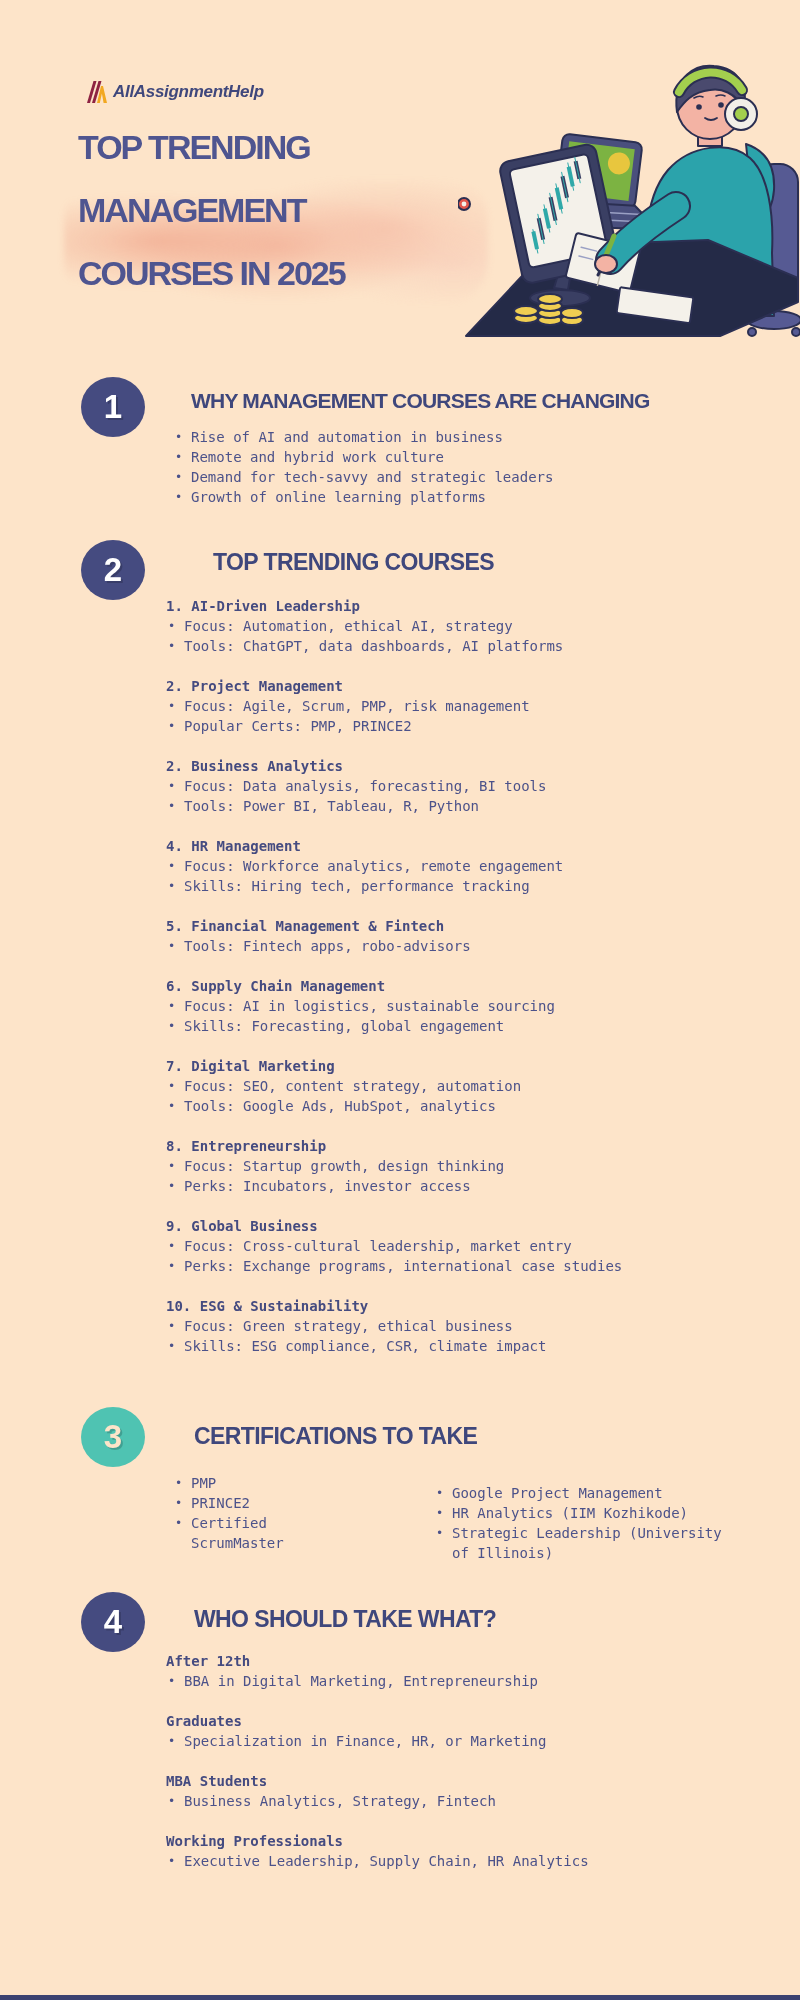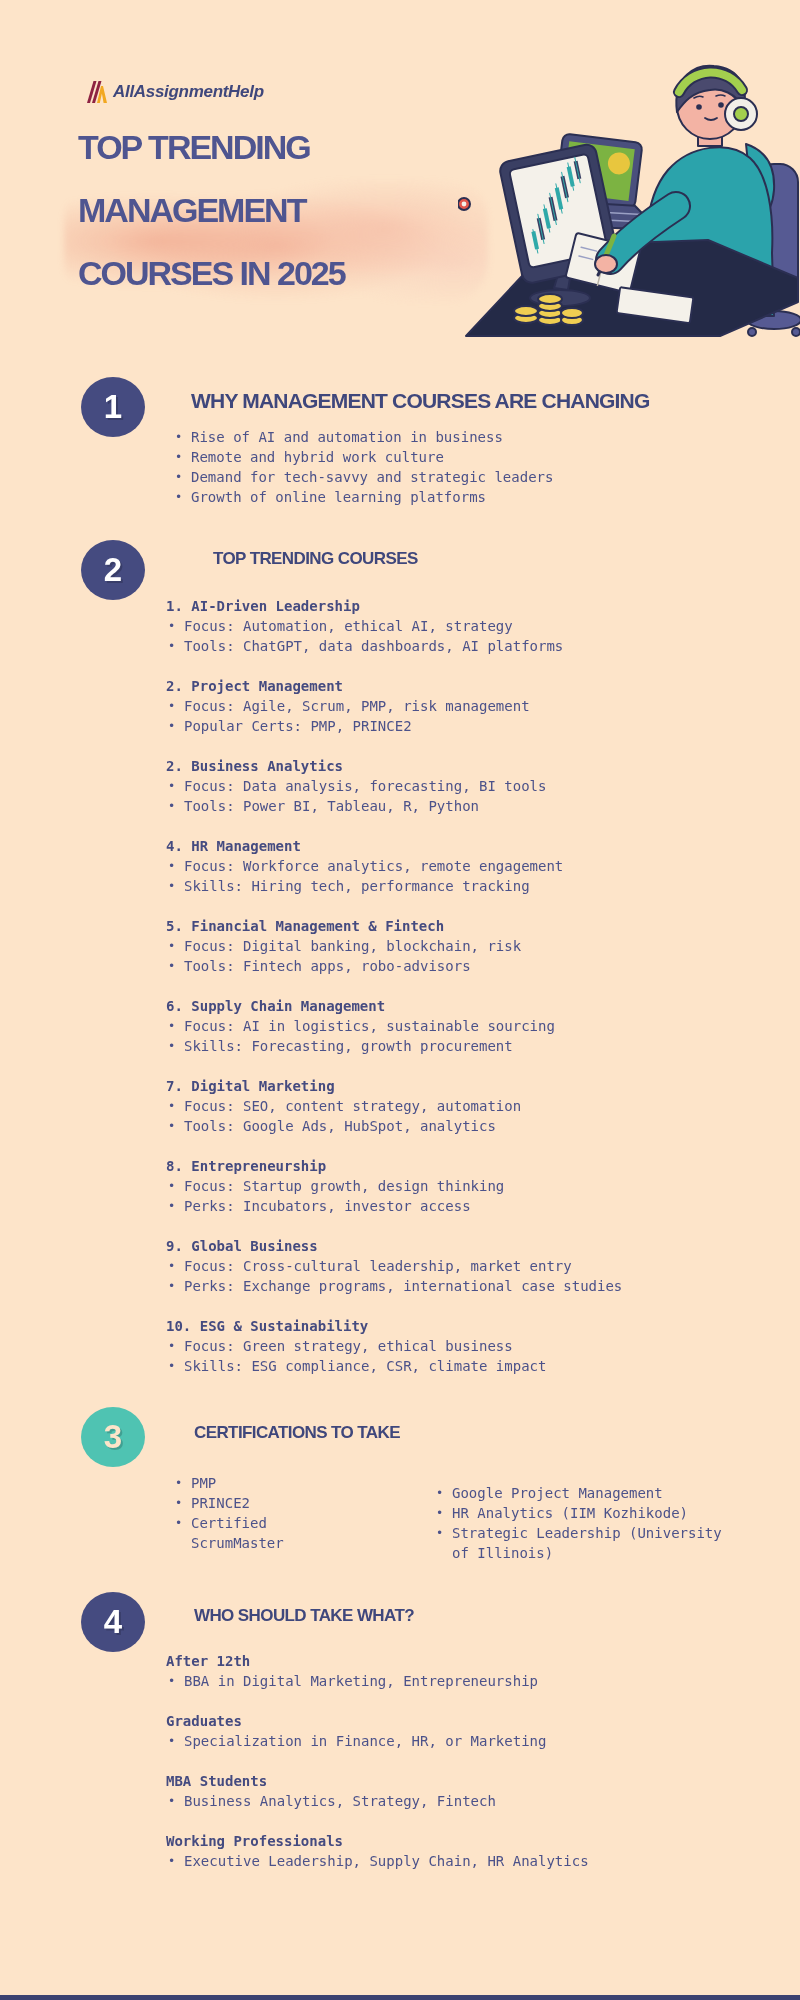--- a/index.html
+++ b/index.html
@@ -26,21 +26,21 @@
   .hero{left:458px;top:48px;width:342px;height:292px;z-index:3;}
 
   
   .badge{width:64px;height:60px;border-radius:50%;background:#454b80;color:#ffffff;
          display:flex;align-items:center;justify-content:center;
          font-weight:900;font-size:33px;text-shadow:2px 2px 0 rgba(0,0,0,0.18);z-index:2;}
   .badge.teal{background:#4fc3b2;color:#fde4c9;}
 
   .heading{font-weight:900;color:#3f477c;letter-spacing:-0.6px;white-space:nowrap;margin-left:28px;}
   .h21{font-size:21px;letter-spacing:-0.8px;}
-  .h23{font-size:17px;}
+  .h23{font-size:23px;}
 
   
   .mono{font-family:"DejaVu Sans Mono",monospace;font-size:14px;line-height:20px;color:#4c528a;white-space:nowrap;}
   .mono.b{font-weight:bold;color:#454b80;}
   .bl{position:relative;padding-left:18px;}
   .bl::before{content:"•";position:absolute;left:2px;top:0;font-size:12px;}
   .cont{padding-left:18px;}
 
   .course{margin-bottom:20px;}
   .footer-bar{left:0;bottom:0;width:800px;height:5px;background:#3b4170;}
@@ -192,27 +192,26 @@
       <div class="mono bl">Focus: Data analysis, forecasting, BI tools</div>
       <div class="mono bl">Tools: Power BI, Tableau, R, Python</div>
     </div>
     <div class="course">
       <div class="mono b">4. HR Management</div>
       <div class="mono bl">Focus: Workforce analytics, remote engagement</div>
       <div class="mono bl">Skills: Hiring tech, performance tracking</div>
     </div>
     <div class="course">
       <div class="mono b">5. Financial Management &amp; Fintech</div>
-      <div class="mono bl">Focus: Digital banking, blockchain, risk</div>
       <div class="mono bl">Tools: Fintech apps, robo-advisors</div>
     </div>
     <div class="course">
       <div class="mono b">6. Supply Chain Management</div>
       <div class="mono bl">Focus: AI in logistics, sustainable sourcing</div>
-      <div class="mono bl">Skills: Forecasting, growth procurement</div>
+      <div class="mono bl">Skills: Forecasting, global engagement</div>
     </div>
     <div class="course">
       <div class="mono b">7. Digital Marketing</div>
       <div class="mono bl">Focus: SEO, content strategy, automation</div>
       <div class="mono bl">Tools: Google Ads, HubSpot, analytics</div>
     </div>
     <div class="course">
       <div class="mono b">8. Entrepreneurship</div>
       <div class="mono bl">Focus: Startup growth, design thinking</div>
       <div class="mono bl">Perks: Incubators, investor access</div>

